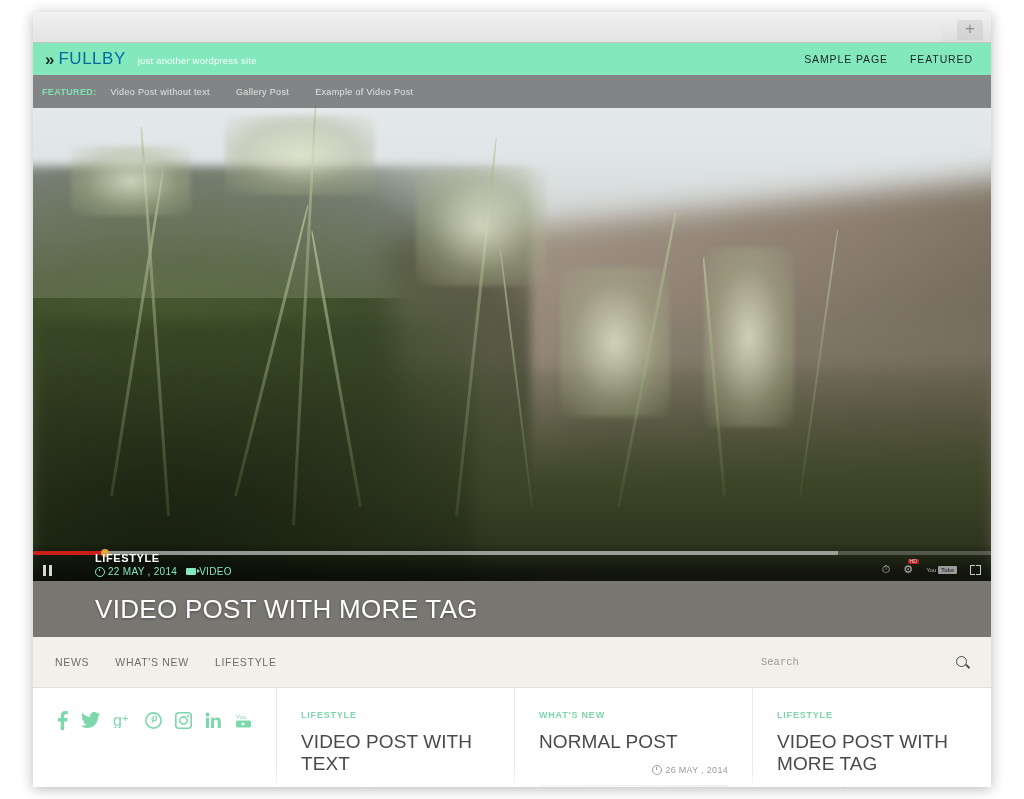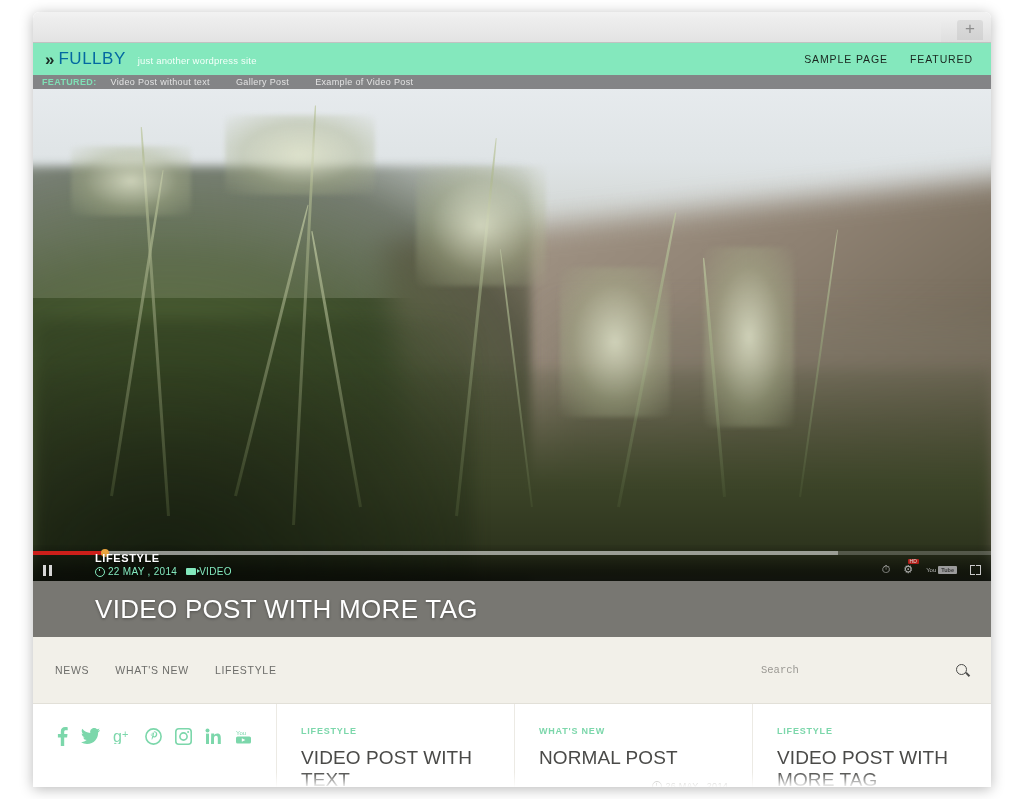--- a/index.html
+++ b/index.html
@@ -61,21 +61,21 @@
   .brand-tag{
     margin-left:12px;font-size:9.5px;color:#f3fff9;letter-spacing:.2px;
   }
   .top-nav{margin-left:auto;display:flex;gap:22px;}
   .top-nav a{
     font-size:10.5px;letter-spacing:.9px;color:#19261f;text-decoration:none;
   }
 
   
   .featured-bar{
-    position:absolute;left:0;top:32px;height:14px;width:100%;z-index:6;
+    position:absolute;left:0;top:32px;height:33px;width:100%;z-index:6;
     background:rgba(70,70,70,.62);
     display:flex;align-items:center;padding-left:9px;
     font-size:9px;letter-spacing:.35px;
   }
   .featured-label{color:#7fe0b6;font-weight:bold;margin-right:14px;}
   .featured-bar .fitem{color:#e3e3e3;margin-right:26px;white-space:nowrap;}
 
   
   .hero{
     position:relative;height:506px;width:100%;overflow:hidden;
@@ -181,21 +181,21 @@
   }
   .title-band h1{
     margin:0 0 0 62px;font-size:26px;font-weight:400;color:#fff;letter-spacing:.3px;
     text-shadow:0 1px 3px rgba(0,0,0,.35);
   }
 
   
   .sec-nav{
     position:relative;height:42px;background:#f2f0e9;
     border-bottom:1px solid #e2e0d8;
-    display:flex;align-items:center;padding:12px 22px;
+    display:flex;align-items:center;padding:4px 22px;
   }
   .sec-nav .links{display:flex;gap:26px;}
   .sec-nav .links a{
     font-size:10.5px;letter-spacing:.7px;color:#6d6d6a;text-decoration:none;
   }
   .searchbox{
     margin-left:auto;display:flex;align-items:center;gap:10px;width:210px;
   }
   .searchbox input{
     flex:1;border:0;outline:0;background:transparent;

